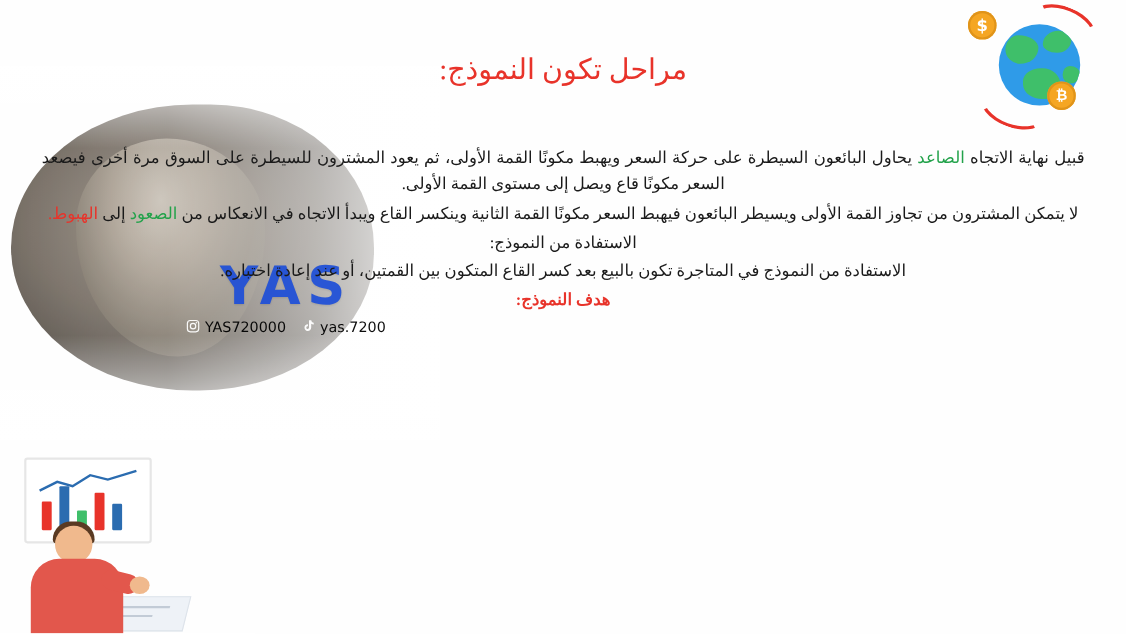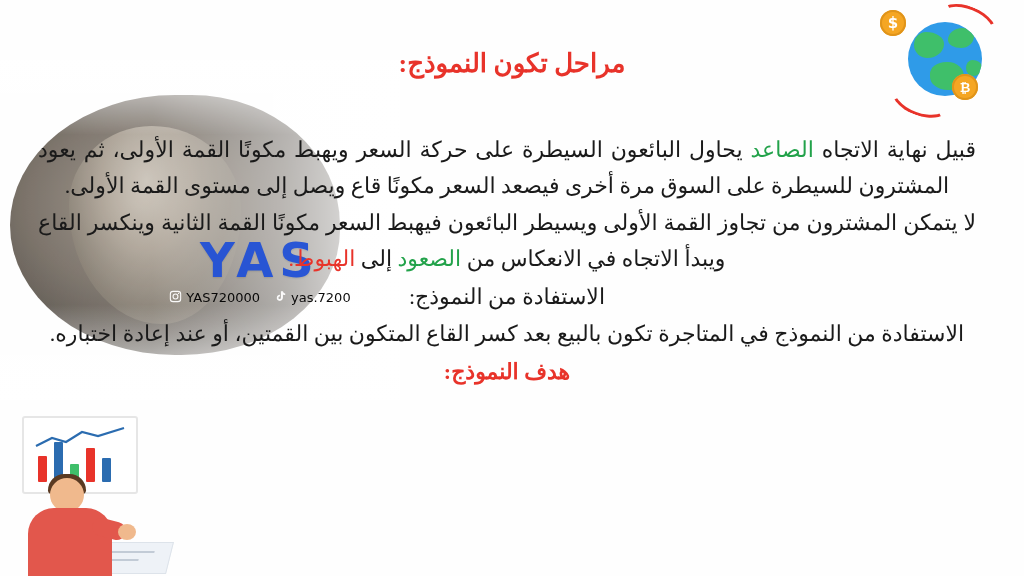--- a/index.html
+++ b/index.html
@@ -102,30 +102,30 @@
   .wm-icon { display: inline-block; line-height: 1; }
 
   
   .title {
     position: absolute;
     top: 48px;
     right: 0;
     left: 0;
     text-align: center;
     font-size: 26px;
-    font-weight: bold;
+    font-weight: normal;
     color: #e8332a;
   }
   .body-text {
     position: absolute;
     top: 132px;
-    right: 38px;
+    right: 28px;
     left: 28px;
     text-align: center;
-    font-size: 22px;
+    font-size: 15px;
     line-height: 1.62;
     color: #1a1a1a;
   }
   .para {
     margin: 0 0 2px 0;
   }
   .p-justify {
     text-align: justify;
     text-align-last: center;
     padding: 0 10px;

